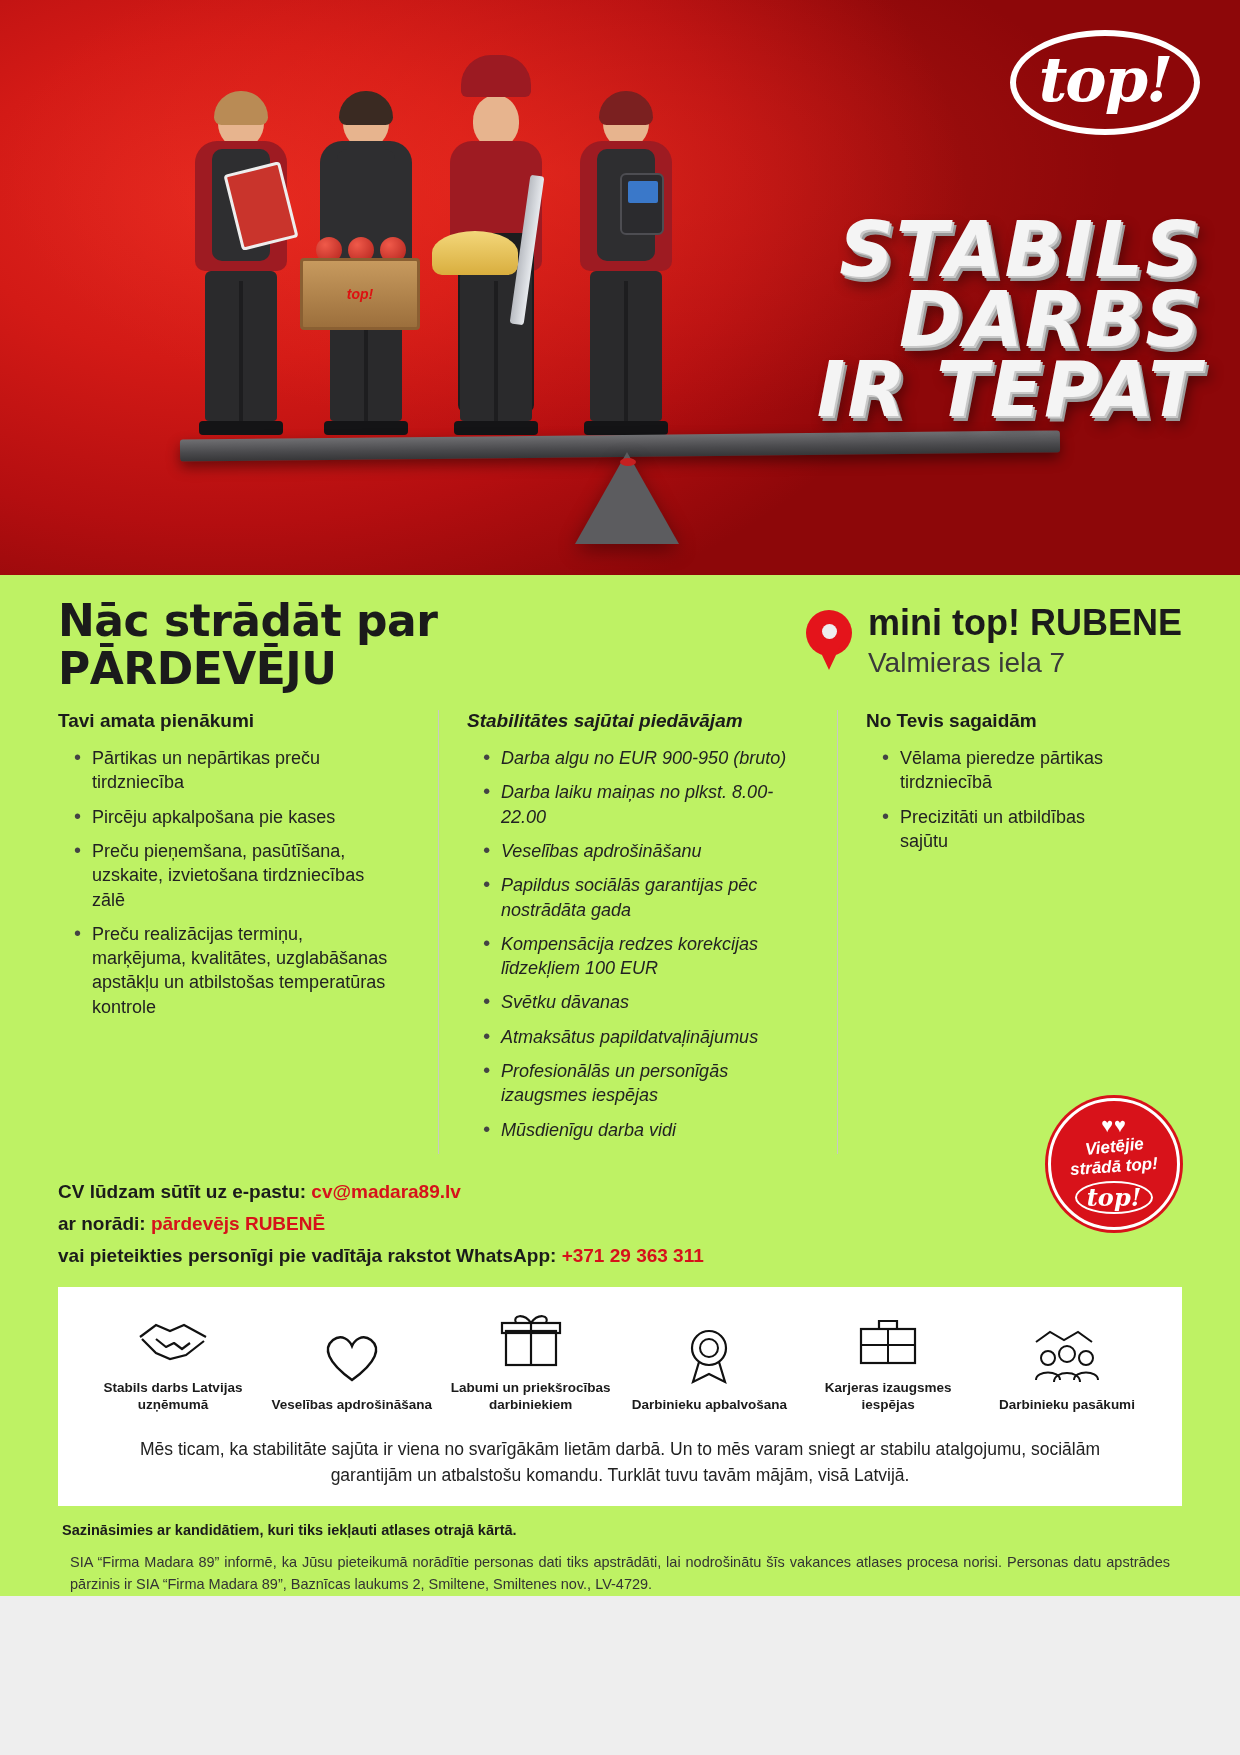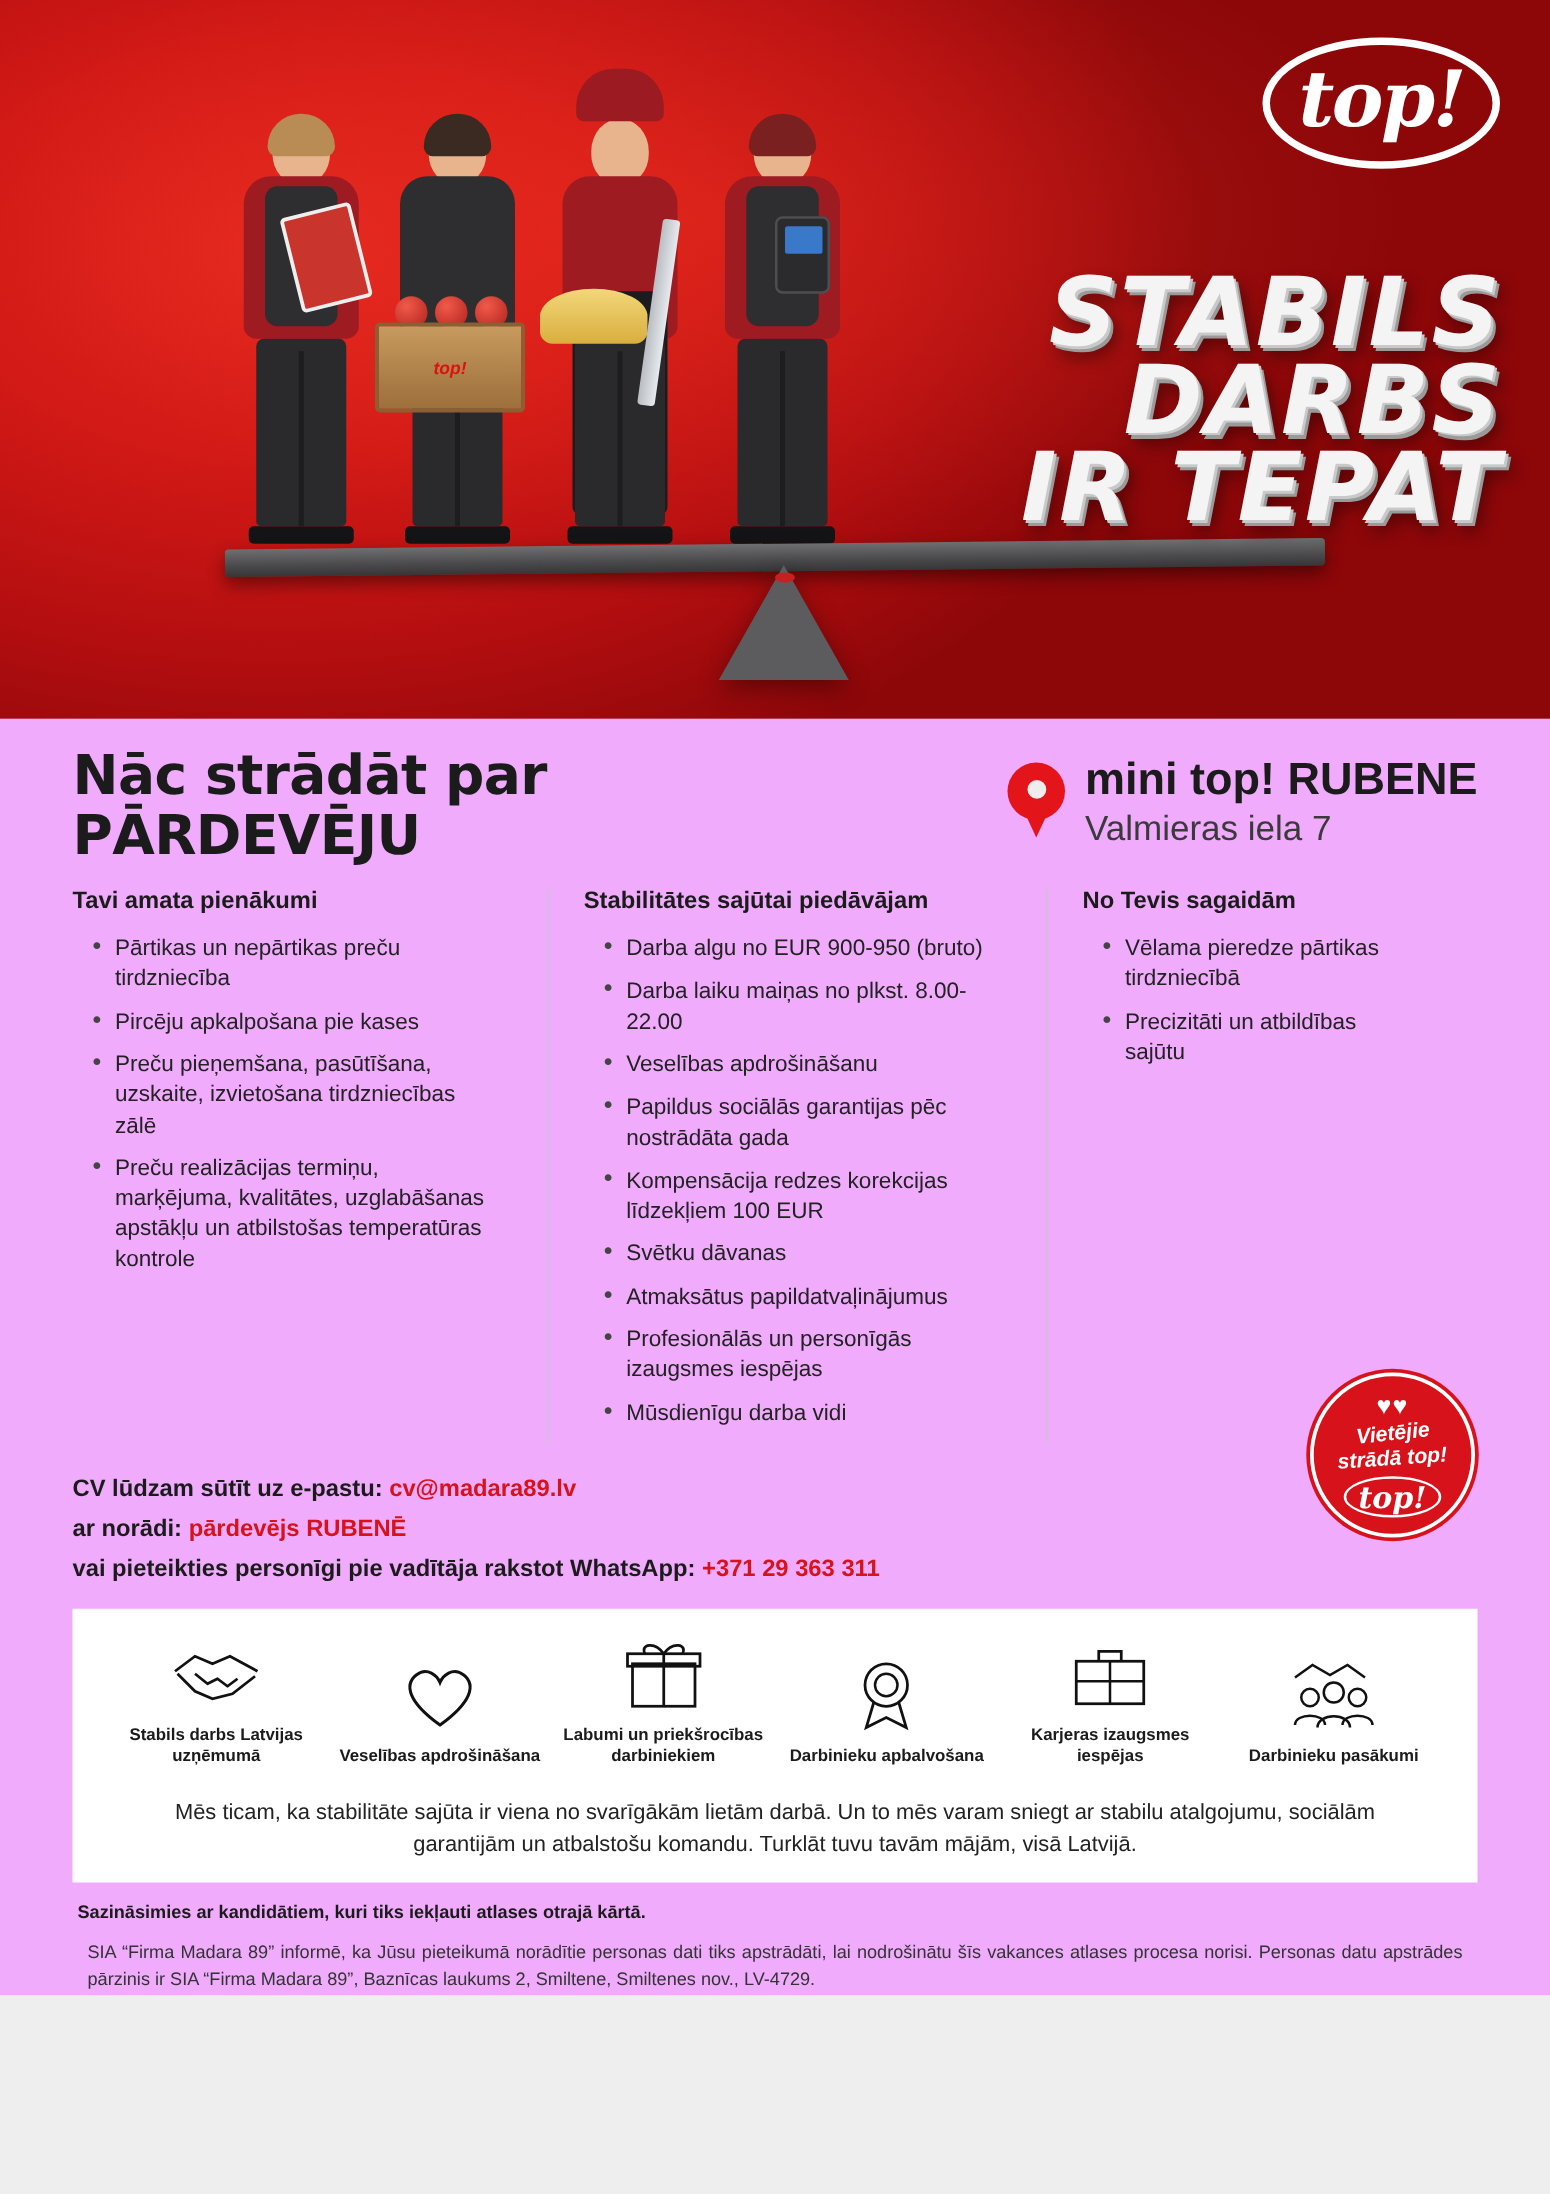--- a/index.html
+++ b/index.html
@@ -137,21 +137,21 @@
     position: absolute; left: 432px; bottom: 300px;
     width: 86px; height: 44px; background: linear-gradient(180deg,#f3d77a,#d9ae3e);
     border-radius: 50% 50% 10px 10px;
   }
   .tablet { position:absolute; left: 232px; bottom: 330px; width: 58px; height: 78px; background:#c9342c; border:3px solid #eee; border-radius:4px; transform: rotate(-14deg); }
   .pos { position:absolute; left: 620px; bottom: 340px; width: 44px; height: 62px; background:#2b2b2e; border-radius:6px; border:2px solid #4d4d52; }
   .pos:after{content:"";position:absolute;left:6px;top:6px;width:30px;height:22px;background:#3a78c9;border-radius:2px;}
   .knife { position: absolute; left: 520px; bottom: 250px; width: 14px; height: 150px; background: linear-gradient(90deg,#b9bcc2,#e7eaee); transform: rotate(8deg); border-radius: 3px; }
 
   
-  .sheet { position: relative; width: 1240px; background: #f0abfc; padding: 0 58px; }
+  .sheet { position: relative; width: 1240px; background: #bef264; padding: 0 58px; }
 
   .title-row { display: flex; justify-content: space-between; align-items: flex-start; padding-top: 22px; }
   .job-title {
     font-family: "DejaVu Sans", sans-serif;
     font-weight: bold;
     font-size: 44px;
     line-height: 1.08;
     color: #1b1b1b;
     letter-spacing: -0.5px;
     max-width: 560px;
@@ -169,21 +169,21 @@
     border-right: 14px solid transparent;
     border-top: 30px solid #e4141b;
   }
   .pin-hole { position: absolute; top: 14px; left: 16px; width: 15px; height: 15px; background: #eeeeee; border-radius: 50%; }
   .store-name { font-size: 36px; font-weight: bold; color: #1b1b1b; line-height: 1.1; }
   .store-addr { font-size: 28px; color: #3a3a3a; margin-top: 4px; }
 
   .cols { display: flex; margin-top: 18px; }
   .col { padding-right: 26px; }
   .col1 { width: 380px; }
-  .col2 { width: 400px; border-left: 1px solid #c8c8c8; border-right: 1px solid #c8c8c8; padding-left: 28px; }
+  .col2 { width: 400px; border-left: 1px solid #c8c8c8; border-right: 1px solid #c8c8c8; padding-left: 28px; font-style: italic; }
   .col3 { width: 330px; padding-left: 28px; }
   .col-h { font-weight: bold; font-size: 19px; margin-bottom: 14px; color: #1b1b1b; }
   ul.bul { list-style: none; margin: 12px; padding: 0; }
   ul.bul li {
     position: relative; padding-left: 22px; margin-bottom: 10px;
     font-size: 18px; line-height: 1.35; color: #222;
   }
   ul.bul li:before {
     content: "•"; position: absolute; left: 4px; top: -2px; font-size: 20px; color: #444;
   }

